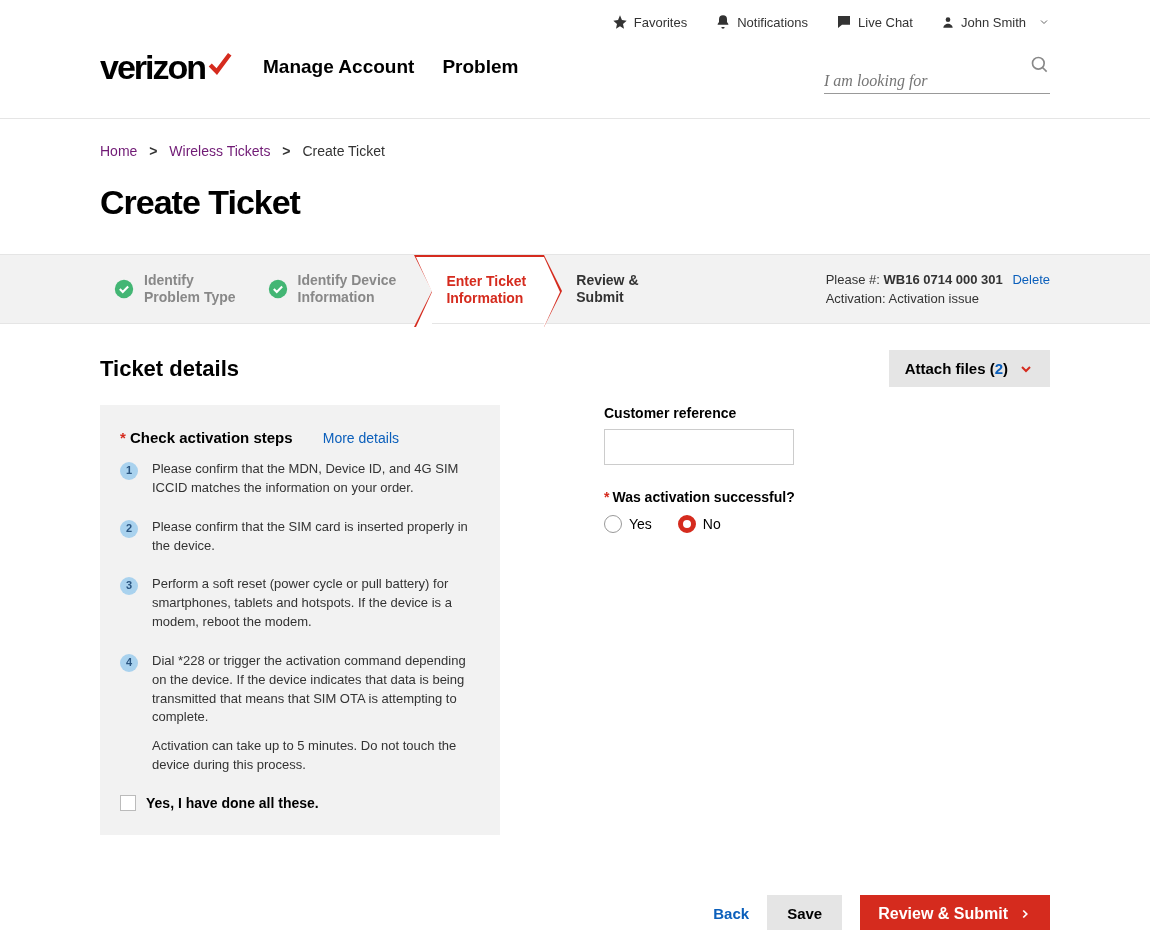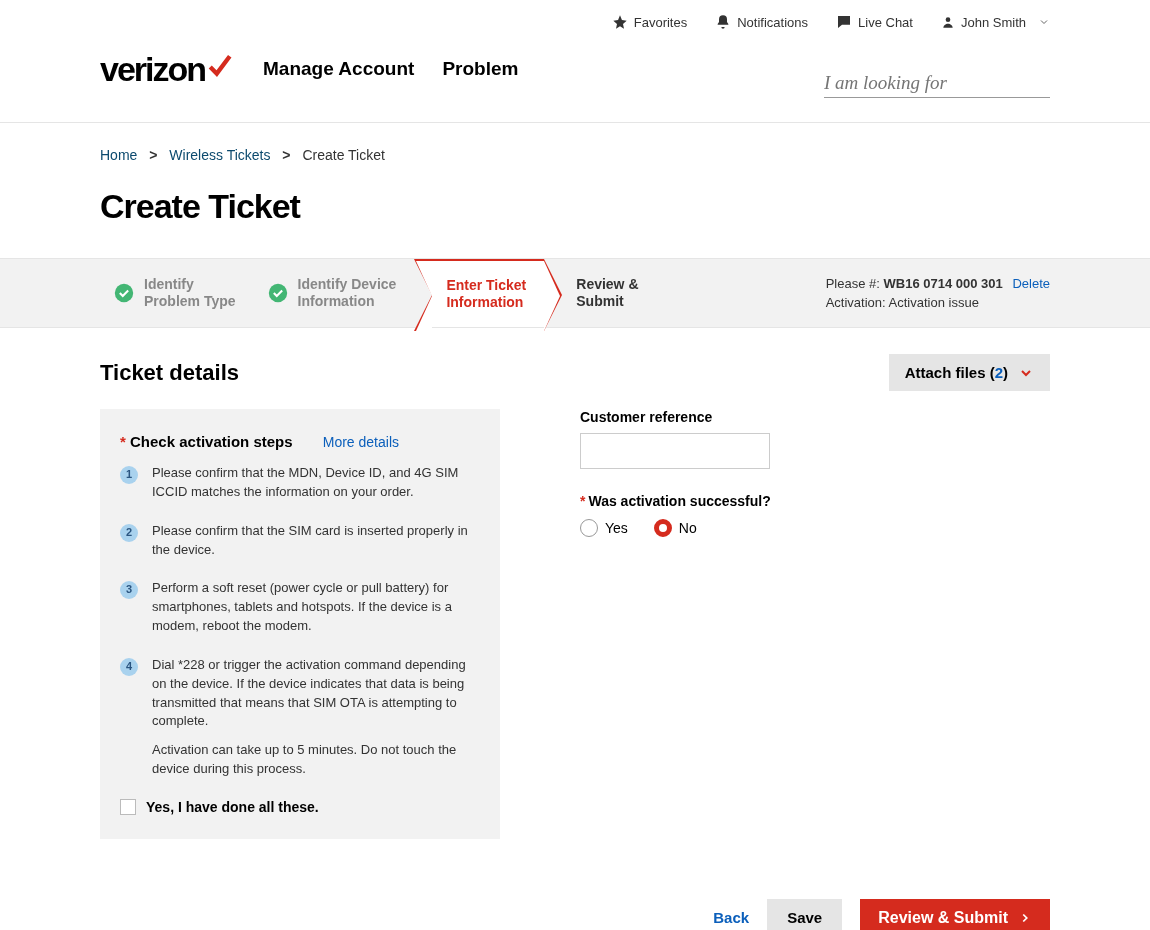--- a/index.html
+++ b/index.html
@@ -39,30 +39,30 @@
     align-items: center;
     border-bottom: 1px solid #999;
     width: 226px;
     padding-bottom: 3px;
   }
   .search-input {
     border: none;
     outline: none;
     font-family: Georgia, serif;
     font-style: italic;
-    font-size: 19px;
+    font-size: 16px;
     color: #4c1d95;
     flex: 1;
     background: transparent;
     margin-top: 32px;
   }
   .search-icon { width: 20px; height: 20px; }
   hr.divider { border: none; border-top: 1px solid #e5e5e5; }
   .breadcrumb-row { padding: 24px 100px 0 100px; font-size: 14px; }
-  .breadcrumb-row a { color: #0c4a6e; text-decoration: none; cursor: pointer; }
+  .breadcrumb-row a { color: #701a75; text-decoration: none; cursor: pointer; }
   .breadcrumb-row .sep { margin: 0 8px; color: #333; font-weight: 700; }
   .breadcrumb-row .current { color: #333; }
   .page-title { font-size: 34px; font-weight: 900; padding: 24px 100px 32px 100px; letter-spacing: -1px; }
 
   .wizard-bar {
     background: #f2f2f2;
     border-top: 1px solid #e5e5e5;
     border-bottom: 1px solid #e5e5e5;
     display: flex;
     align-items: stretch;
@@ -147,21 +147,21 @@
   .step-item{display:flex;gap:14px;margin-bottom:20px;font-size:13px;color:#333;line-height:1.45;}
   .step-num{
     width:18px;height:18px;border-radius:50%;background:#a9d2ee;color:#2a5580;
     font-size:11px;font-weight:700;display:flex;align-items:center;justify-content:center;flex-shrink:0;margin-top:2px;
   }
   .step-body p+p{margin-top:10px;}
   .confirm-row{display:flex;align-items:center;gap:10px;margin-top:8px;}
   .confirm-row .box{width:16px;height:16px;border:1px solid #bbb;background:#fff;}
   .confirm-row span{font-size:14px;font-weight:700;}
 
-  .right-form{flex:1;}
+  .right-form{flex:1;margin-left:24px;}
   .form-group{margin-bottom:24px;}
   .form-label{font-size:14px;font-weight:700;display:block;margin-bottom:8px;}
   .form-label .req{color:#d52b1e;margin-right:3px;}
   .text-input{
     width:190px;height:36px;border:1px solid #ccc;padding:0 8px;font-size:14px;outline:none;
   }
   .radios{display:flex;gap:26px;margin-top:10px;}
   .radio-opt{display:flex;align-items:center;gap:7px;cursor:pointer;}
   .radio-circ{width:18px;height:18px;border-radius:50%;border:1px solid #999;display:flex;align-items:center;justify-content:center;}
   .radio-opt.selected .radio-circ{border:5px solid #d52b1e;}

